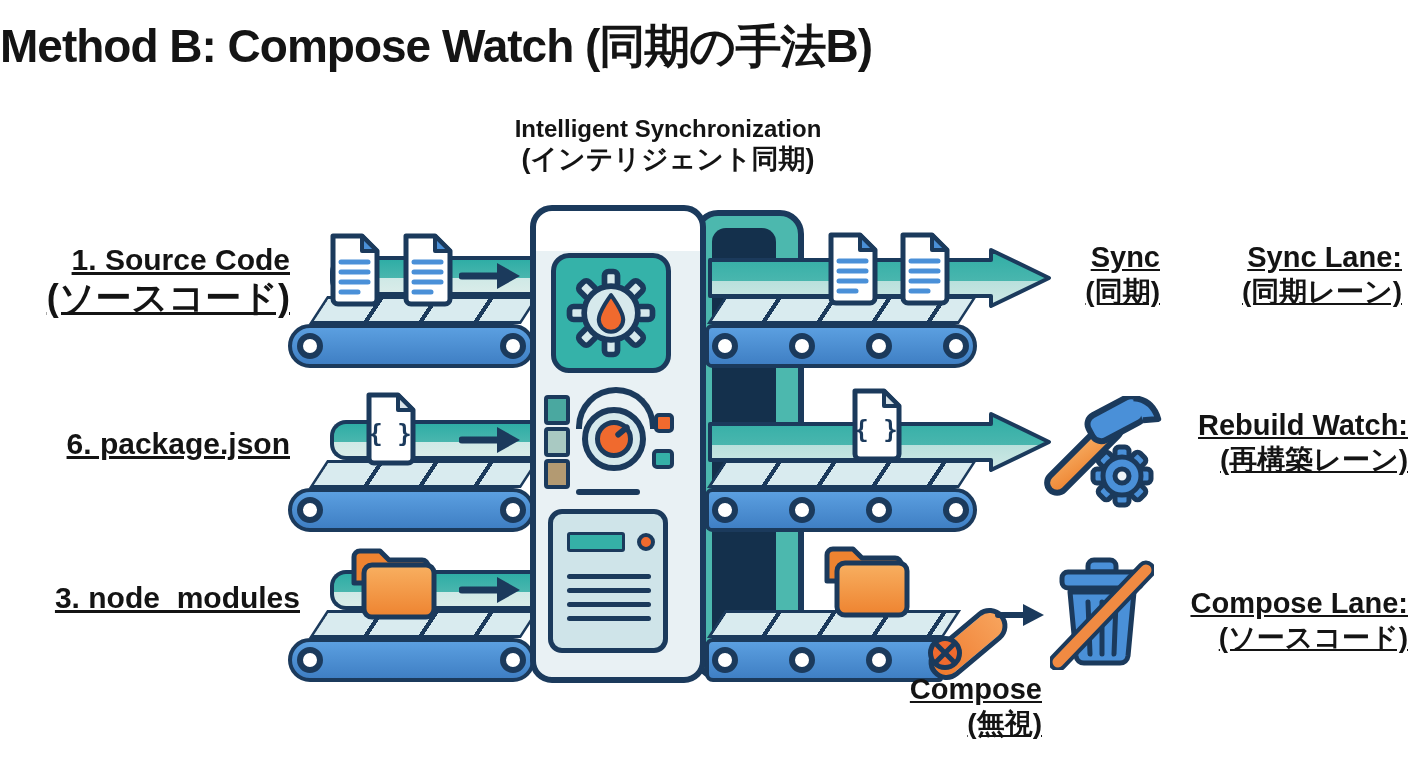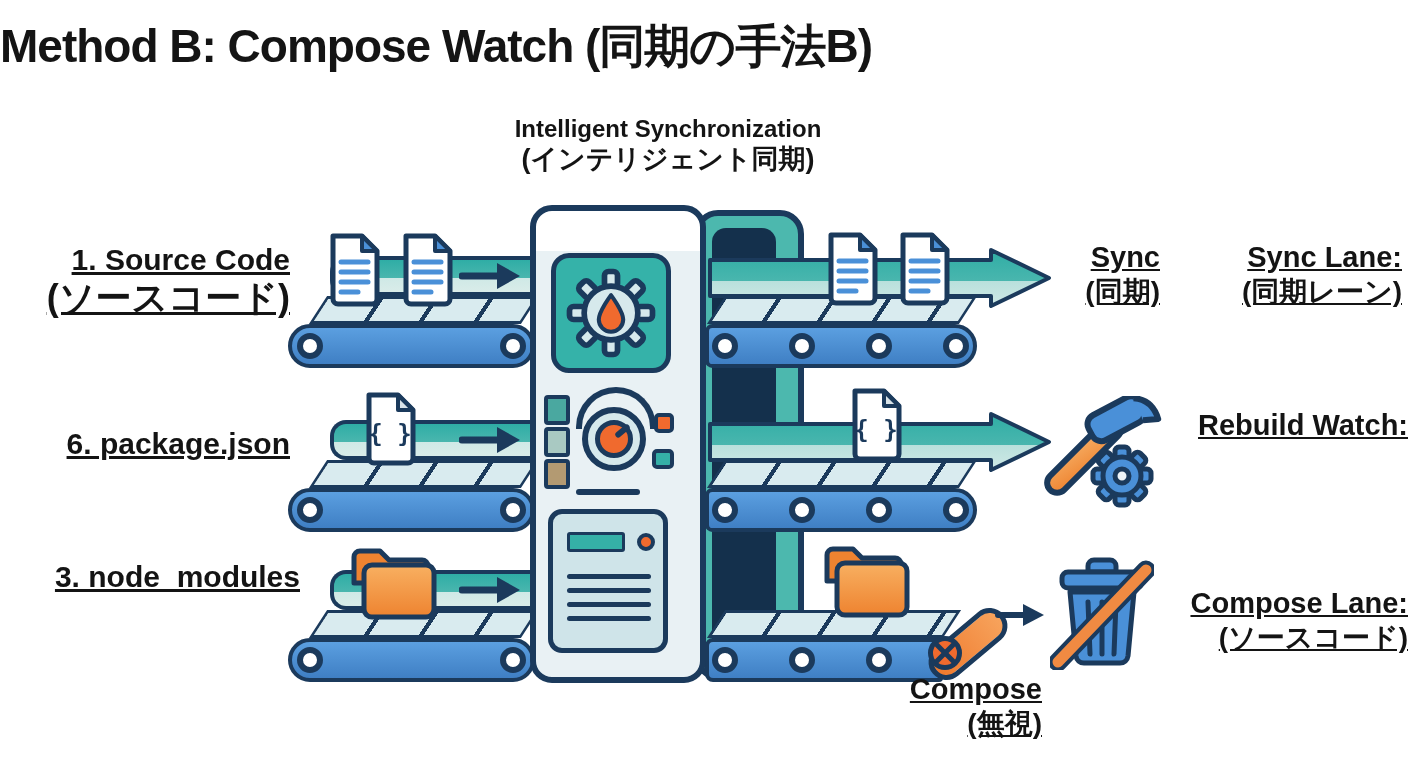--- a/index.html
+++ b/index.html
@@ -87,21 +87,21 @@
   <div class="abs subtitle">
     <div class="en">Intelligent Synchronization</div>
     <div class="ja">(インテリジェント同期)</div>
   </div>
 
   <div class="abs side-label ctr" style="left:10px;top:242px;width:280px">
     <div>1. Source Code</div>
     <div class="ja">(ソースコード)</div>
   </div>
   <div class="abs side-label ctr" style="left:10px;top:426px;width:280px">6. package.json</div>
-  <div class="abs side-label ctr" style="left:10px;top:559px;width:290px">3. node_modules</div>
+  <div class="abs side-label ctr" style="left:10px;top:580px;width:290px">3. node_modules</div>
 
   <div class="abs machine-frame">
     <div class="frame-dark"></div>
   </div>
 
   <div class="abs belt" style="left:288px;top:256px;width:247px;height:112px">
     <div class="band-left"></div>
     <svg class="band-arrow" width="64" height="34" viewBox="0 0 64 34">
       <line x1="3" y1="17" x2="42" y2="17" stroke="#1b3a5c" stroke-width="7" stroke-linecap="round"></line>
       <path d="M38 4 L61 17 L38 30 Z" fill="#1b3a5c"></path>
@@ -310,20 +310,21 @@
       <circle cx="0" cy="0" r="7" fill="#eef4f8" stroke="#1b3a5c" stroke-width="5"></circle>
     </g>
     <rect x="42" y="12" width="20" height="96" rx="10" transform="rotate(45 52 60)" fill="url(#hgrad)" stroke="#1b3a5c" stroke-width="6"></rect>
     <g transform="rotate(-28 86 24)">
       <rect x="56" y="8" width="58" height="28" rx="10" fill="#4a90d8" stroke="#1b3a5c" stroke-width="6"></rect>
       <path d="M110 12 q16 10 12 30 l-14 -6" fill="#4a90d8" stroke="#1b3a5c" stroke-width="6" stroke-linejoin="round"></path>
     </g>
   </svg>
   <div class="abs lane-label ctr z7" style="left:1158px;top:408px;width:250px">
     <div>Rebuild Watch:</div>
+    <div class="ja">(再構築レーン)</div>
   </div>
 
   <svg class="abs z7" style="left:1050px;top:556px" width="104" height="114" viewBox="0 0 104 114">
     <path d="M38 10 a6 6 0 0 1 6 -6 h16 a6 6 0 0 1 6 6 v6 H38 Z" fill="#4a90d8" stroke="#1b3a5c" stroke-width="5"></path>
     <rect x="12" y="16" width="80" height="16" rx="6" fill="#4a90d8" stroke="#1b3a5c" stroke-width="5"></rect>
     <path d="M20 36 h64 l-6 64 a8 8 0 0 1 -8 7 H34 a8 8 0 0 1 -8 -7 Z" fill="#4a90d8" stroke="#1b3a5c" stroke-width="5" stroke-linejoin="round"></path>
     <g stroke="#1b3a5c" stroke-width="5" stroke-linecap="round">
       <line x1="38" y1="46" x2="40" y2="98"></line>
         <line x1="52" y1="46" x2="52" y2="98"></line>
         <line x1="66" y1="46" x2="64" y2="98"></line>

